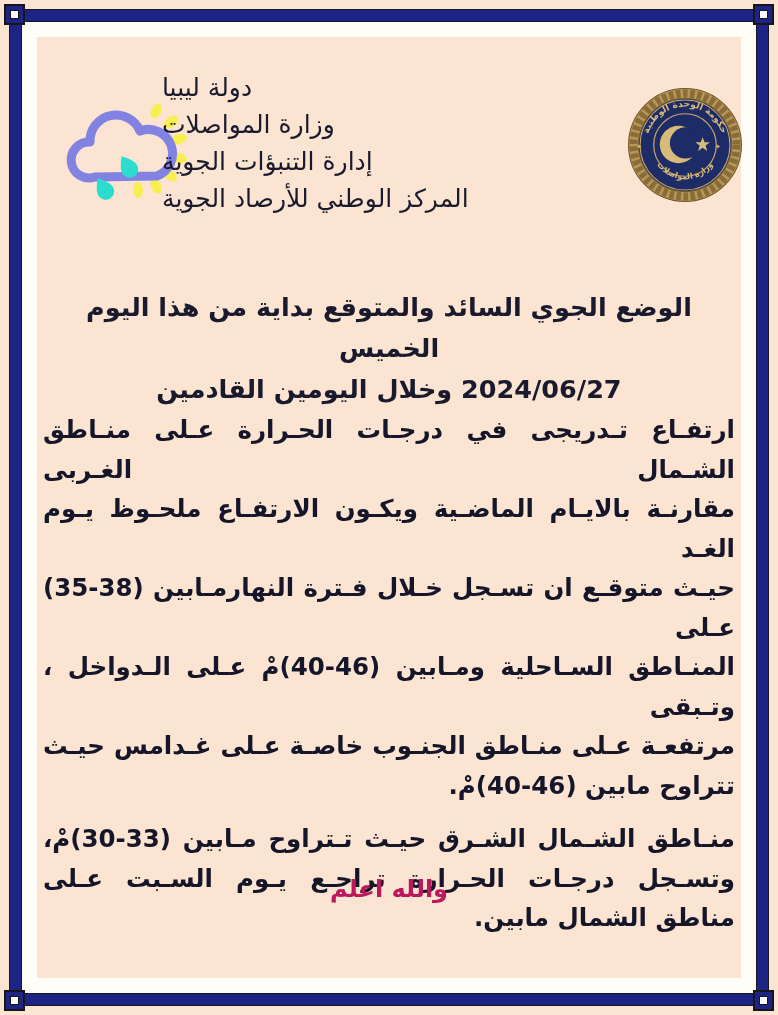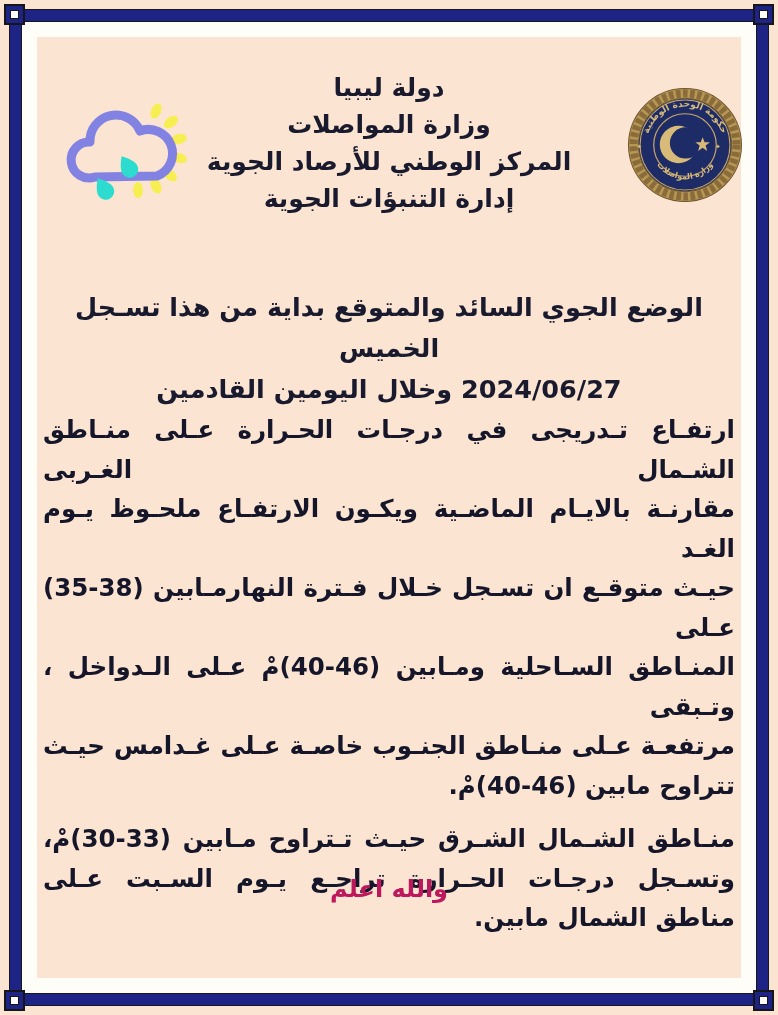--- a/index.html
+++ b/index.html
@@ -24,21 +24,21 @@
   .corner .sq1 { position:absolute; inset:0; background:#1e2386; border:2px solid #15151a; box-sizing:border-box; }
   .corner .sq2 { position:absolute; inset:6px; background:#fffdf8; border:1.5px solid #15151a; box-sizing:border-box; }
   .corner.tl { top:4px;  left:4px; }
   .corner.tr { top:4px;  right:4px; }
   .corner.bl { bottom:4px; left:4px; }
   .corner.br { bottom:4px; right:4px; }
 
   
   .header-block {
     position:absolute; top:32px; left:125px; right:125px;
-    text-align:center; font-weight:bold; font-size:25px; line-height:37px;
+    text-align:left; font-weight:normal; font-size:25px; line-height:37px;
     color:#1a1a2e;
   }
   .seal { position:absolute; top:50px; right:-2px; width:116px; height:116px; }
   .weather { position:absolute; top:52px; left:20px; width:152px; height:128px; }
 
   
   .title-block {
     position:absolute; top:250px; left:20px; right:20px;
     text-align:center; font-weight:bold; font-size:25.5px; line-height:41px;
     color:#1a1a2e;
@@ -111,26 +111,26 @@
       <g>
         <circle cx="51" cy="57" r="18.5" fill="#d8ba79"></circle>
         <circle cx="58" cy="55.5" r="15.5" fill="#1d2b66"></circle>
         <path fill="#d8ba79" transform="translate(75,57) scale(0.8)" d="M0,-9 L2.4,-2.8 L9,-2.8 L3.7,1.1 L5.6,8 L0,4 L-5.6,8 L-3.7,1.1 L-9,-2.8 L-2.4,-2.8 Z"></path>
       </g>
     </svg>
 
     <div class="header-block">
       <div>دولة ليبيا</div>
       <div>وزارة المواصلات</div>
+      <div>إدارة التنبؤات الجوية</div>
       <div>المركز الوطني للأرصاد الجوية</div>
-      <div>إدارة التنبؤات الجوية</div>
     </div>
 
     <div class="title-block">
-      <div>الوضع الجوي السائد والمتوقع بداية من هذا تسـجل الخميس</div>
+      <div>الوضع الجوي السائد والمتوقع بداية من هذا اليوم الخميس</div>
       <div>2024/06/27 وخلال اليومين القادمين</div>
     </div>
 
     <div class="body-block">
       <div class="para">
         <div class="body-line">ارتفـاع تـدريجى في درجـات الحـرارة عـلى منـاطق الشـمال الغـربى</div>
         <div class="body-line">مقارنـة بالايـام الماضـية ويكـون الارتفـاع ملحـوظ يـوم الغـد</div>
         <div class="body-line">حيـث متوقـع ان تسـجل خـلال فـترة النهارمـابين (38-35) عـلى</div>
         <div class="body-line">المنـاطق السـاحلية ومـابين (46-40)مْ عـلى الـدواخل ، وتـبقى</div>
         <div class="body-line">مرتفعـة عـلى منـاطق الجنـوب خاصـة عـلى غـدامس حيـث</div>

